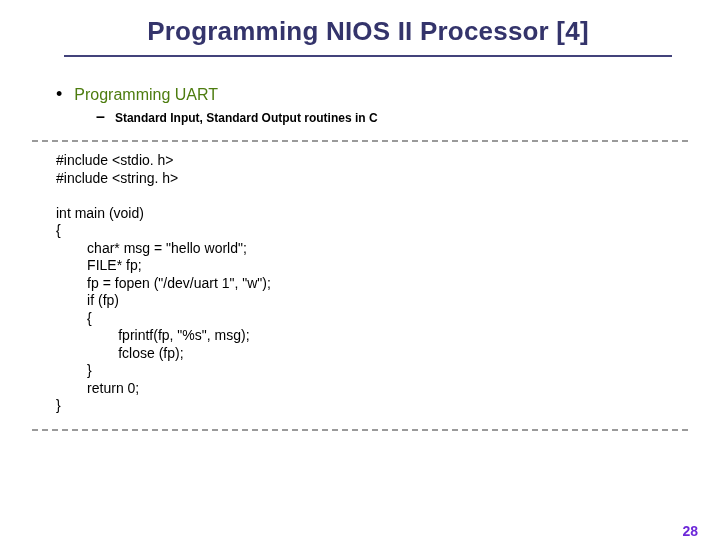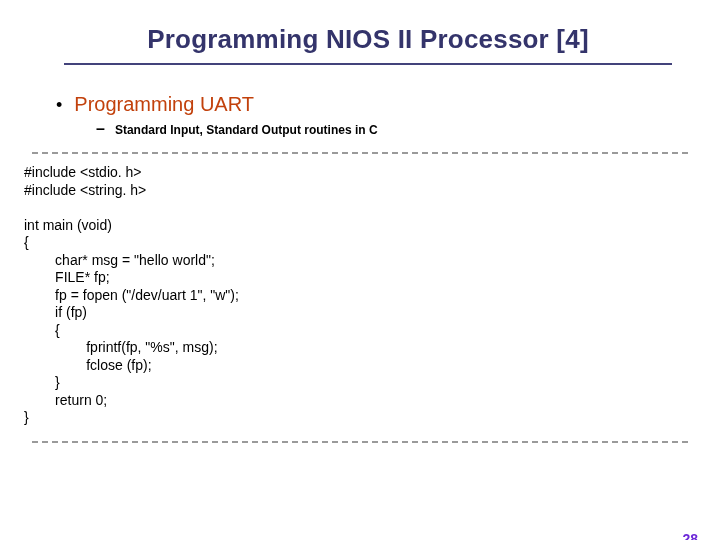--- a/index.html
+++ b/index.html
@@ -12,21 +12,21 @@
       overflow: hidden;
     }
     .slide {
       width: 100%;
       height: 100%;
       padding: 0;
       position: relative;
     }
     .title-wrap {
       padding: 12px 0 8px 0;
-      margin: 12px 48px 0 64px;
+      margin: 4px 48px 0 64px;
       border-bottom: 2px solid #43437b;
     }
     .title {
       color: #34346b;
       font-size: 26px;
       font-weight: bold;
       text-align: center;
       letter-spacing: 0.2px;
     }
     .content {
@@ -35,22 +35,22 @@
     .bullet-row {
       display: flex;
       align-items: baseline;
       gap: 12px;
     }
     .bullet-dot {
       font-size: 18px;
       line-height: 1;
     }
     .bullet-text {
-      font-size: 20px;
-      color: #c2410c;
+      font-size: 16px;
+      color: #4d7c0f;
     }
     .subbullet-row {
       display: flex;
       align-items: baseline;
       gap: 10px;
       margin-left: 40px;
       margin-top: 4px;
     }
     .subbullet-dash {
       font-size: 16px;
@@ -68,21 +68,21 @@
     }
     .sep2 {
       margin: 14px 32px 0 32px;
       border: none;
       border-top: 2px dashed #9a9a9a;
     }
     .code {
       font-family: Arial, Helvetica, sans-serif;
       font-size: 14px;
       color: #000;
-      padding: 4px 0 0 24px;
+      padding: 4px 0 0 56px;
       line-height: 1.25;
       white-space: pre;
     }
     .pagenum {
       position: absolute;
       right: 22px;
       bottom: 5px;
       font-size: 14px;
       font-weight: bold;
       color: #6d28d9;

